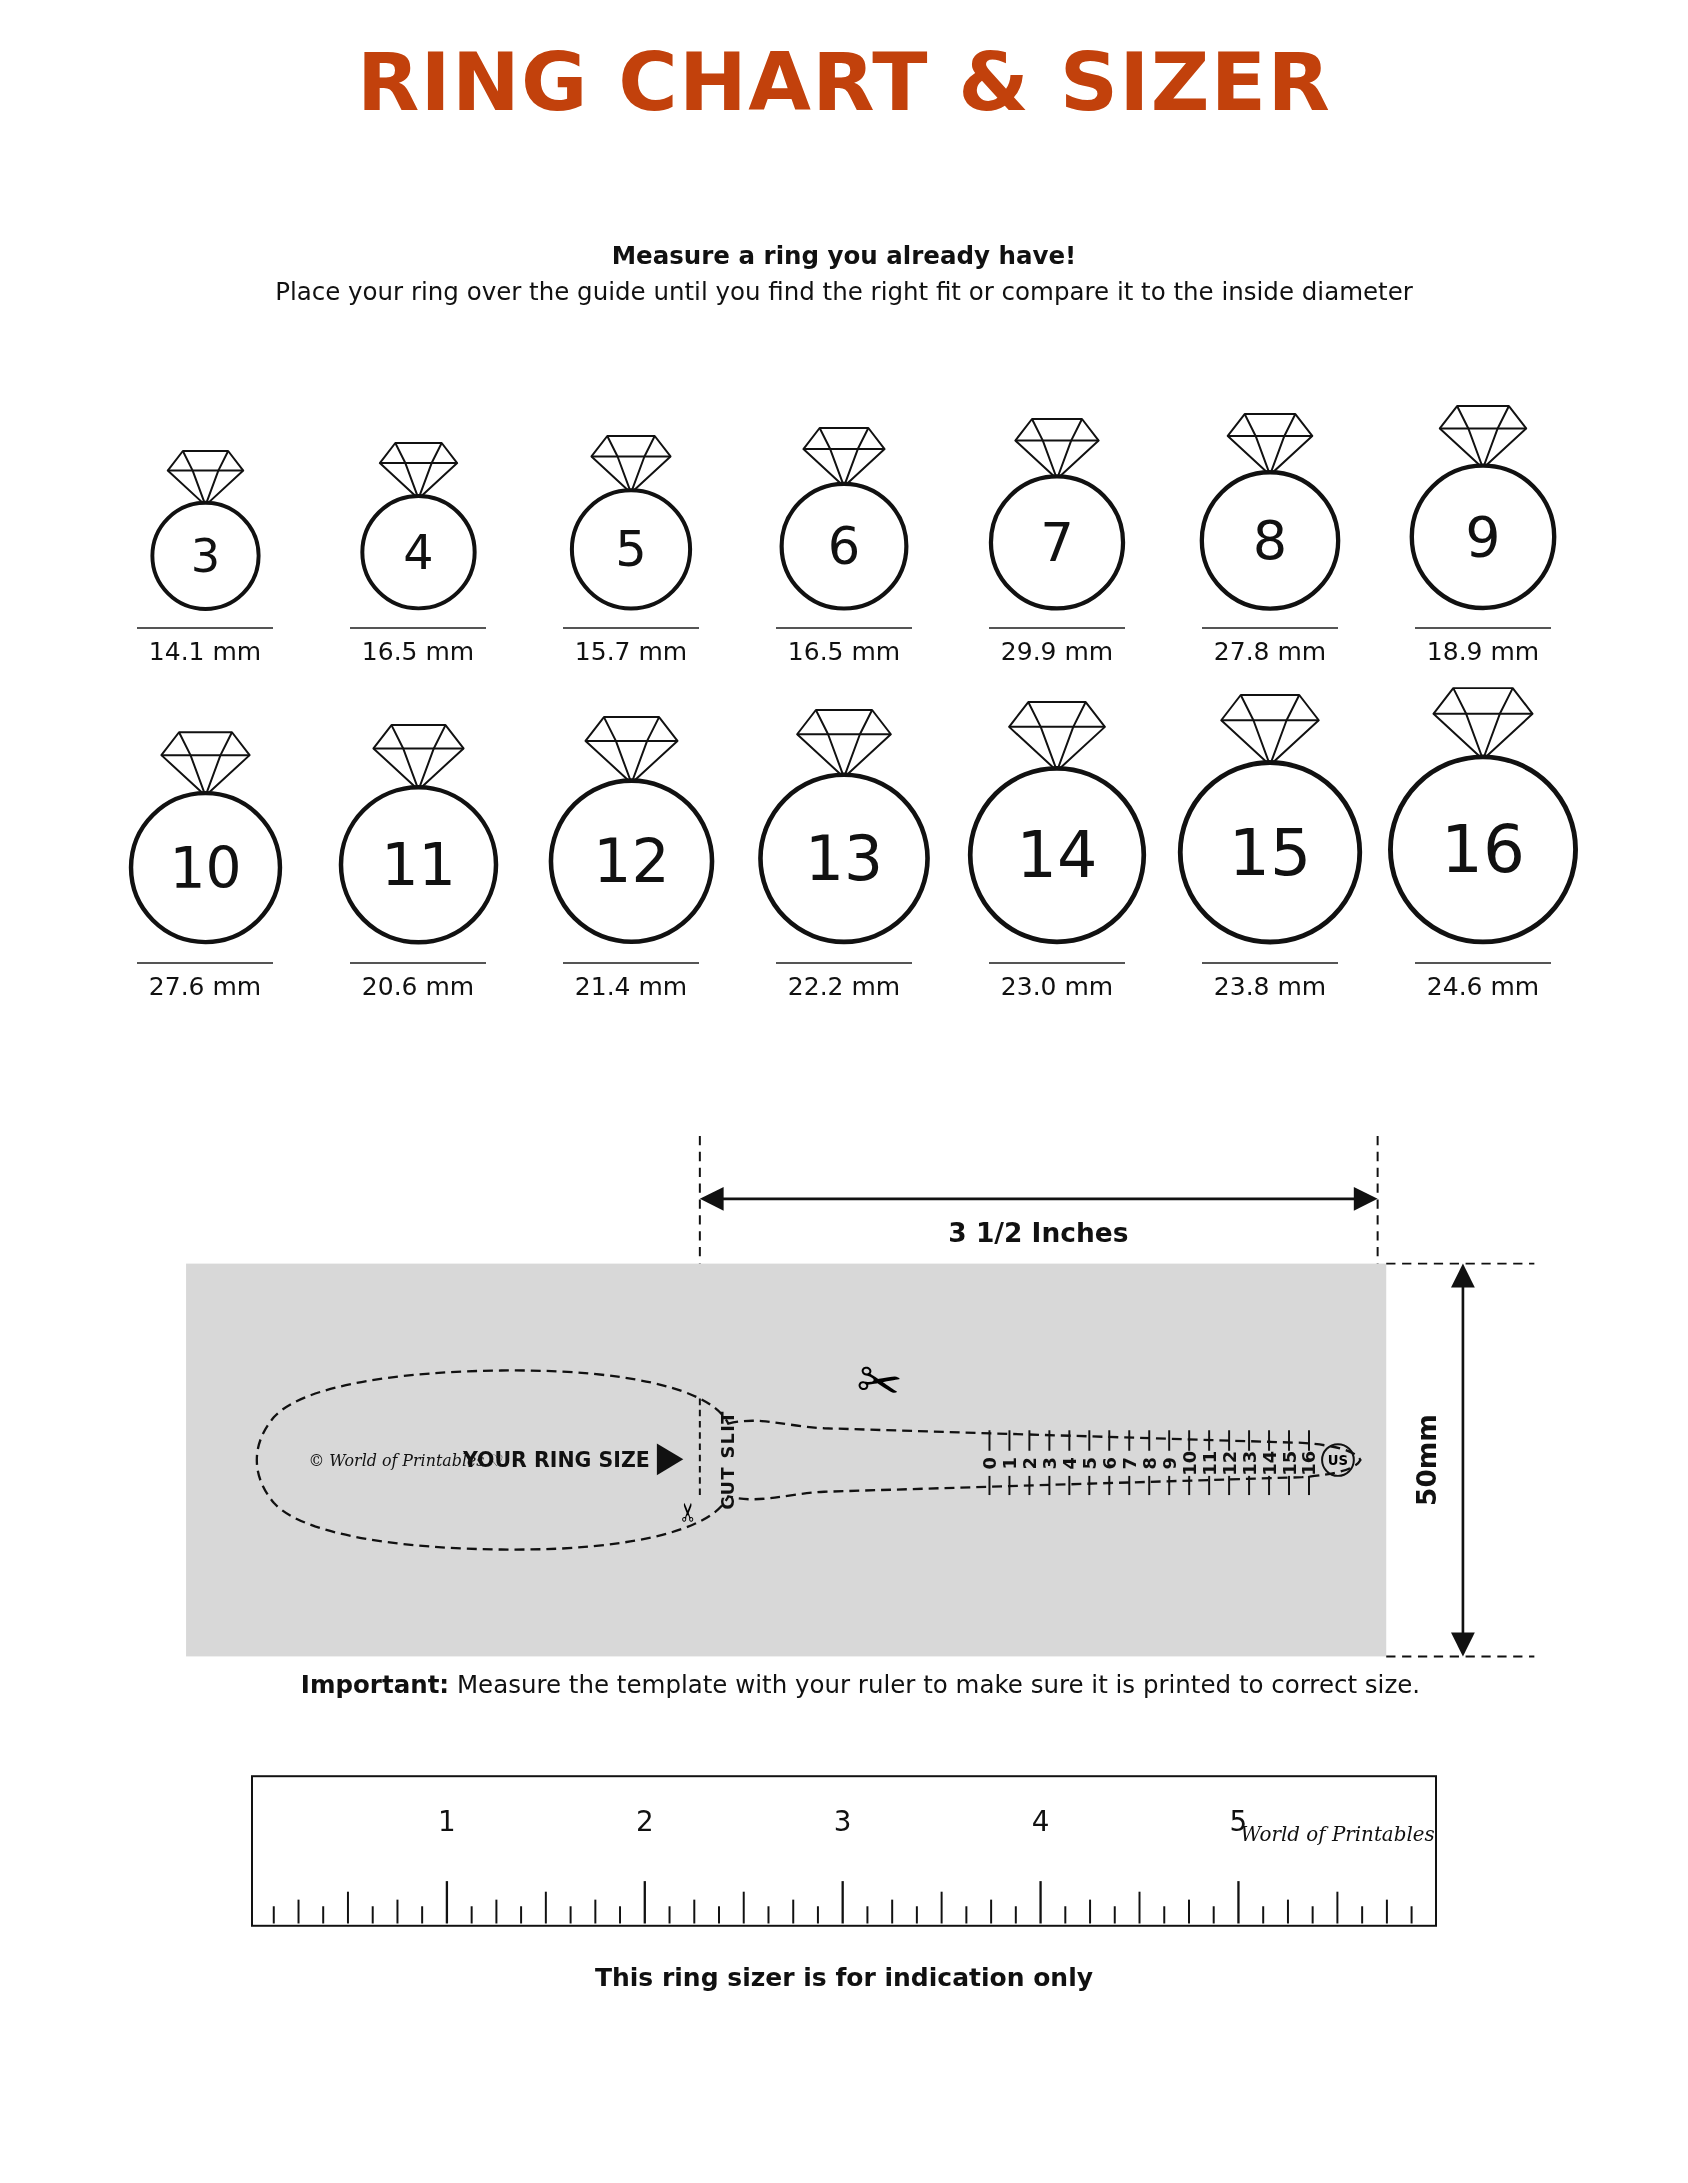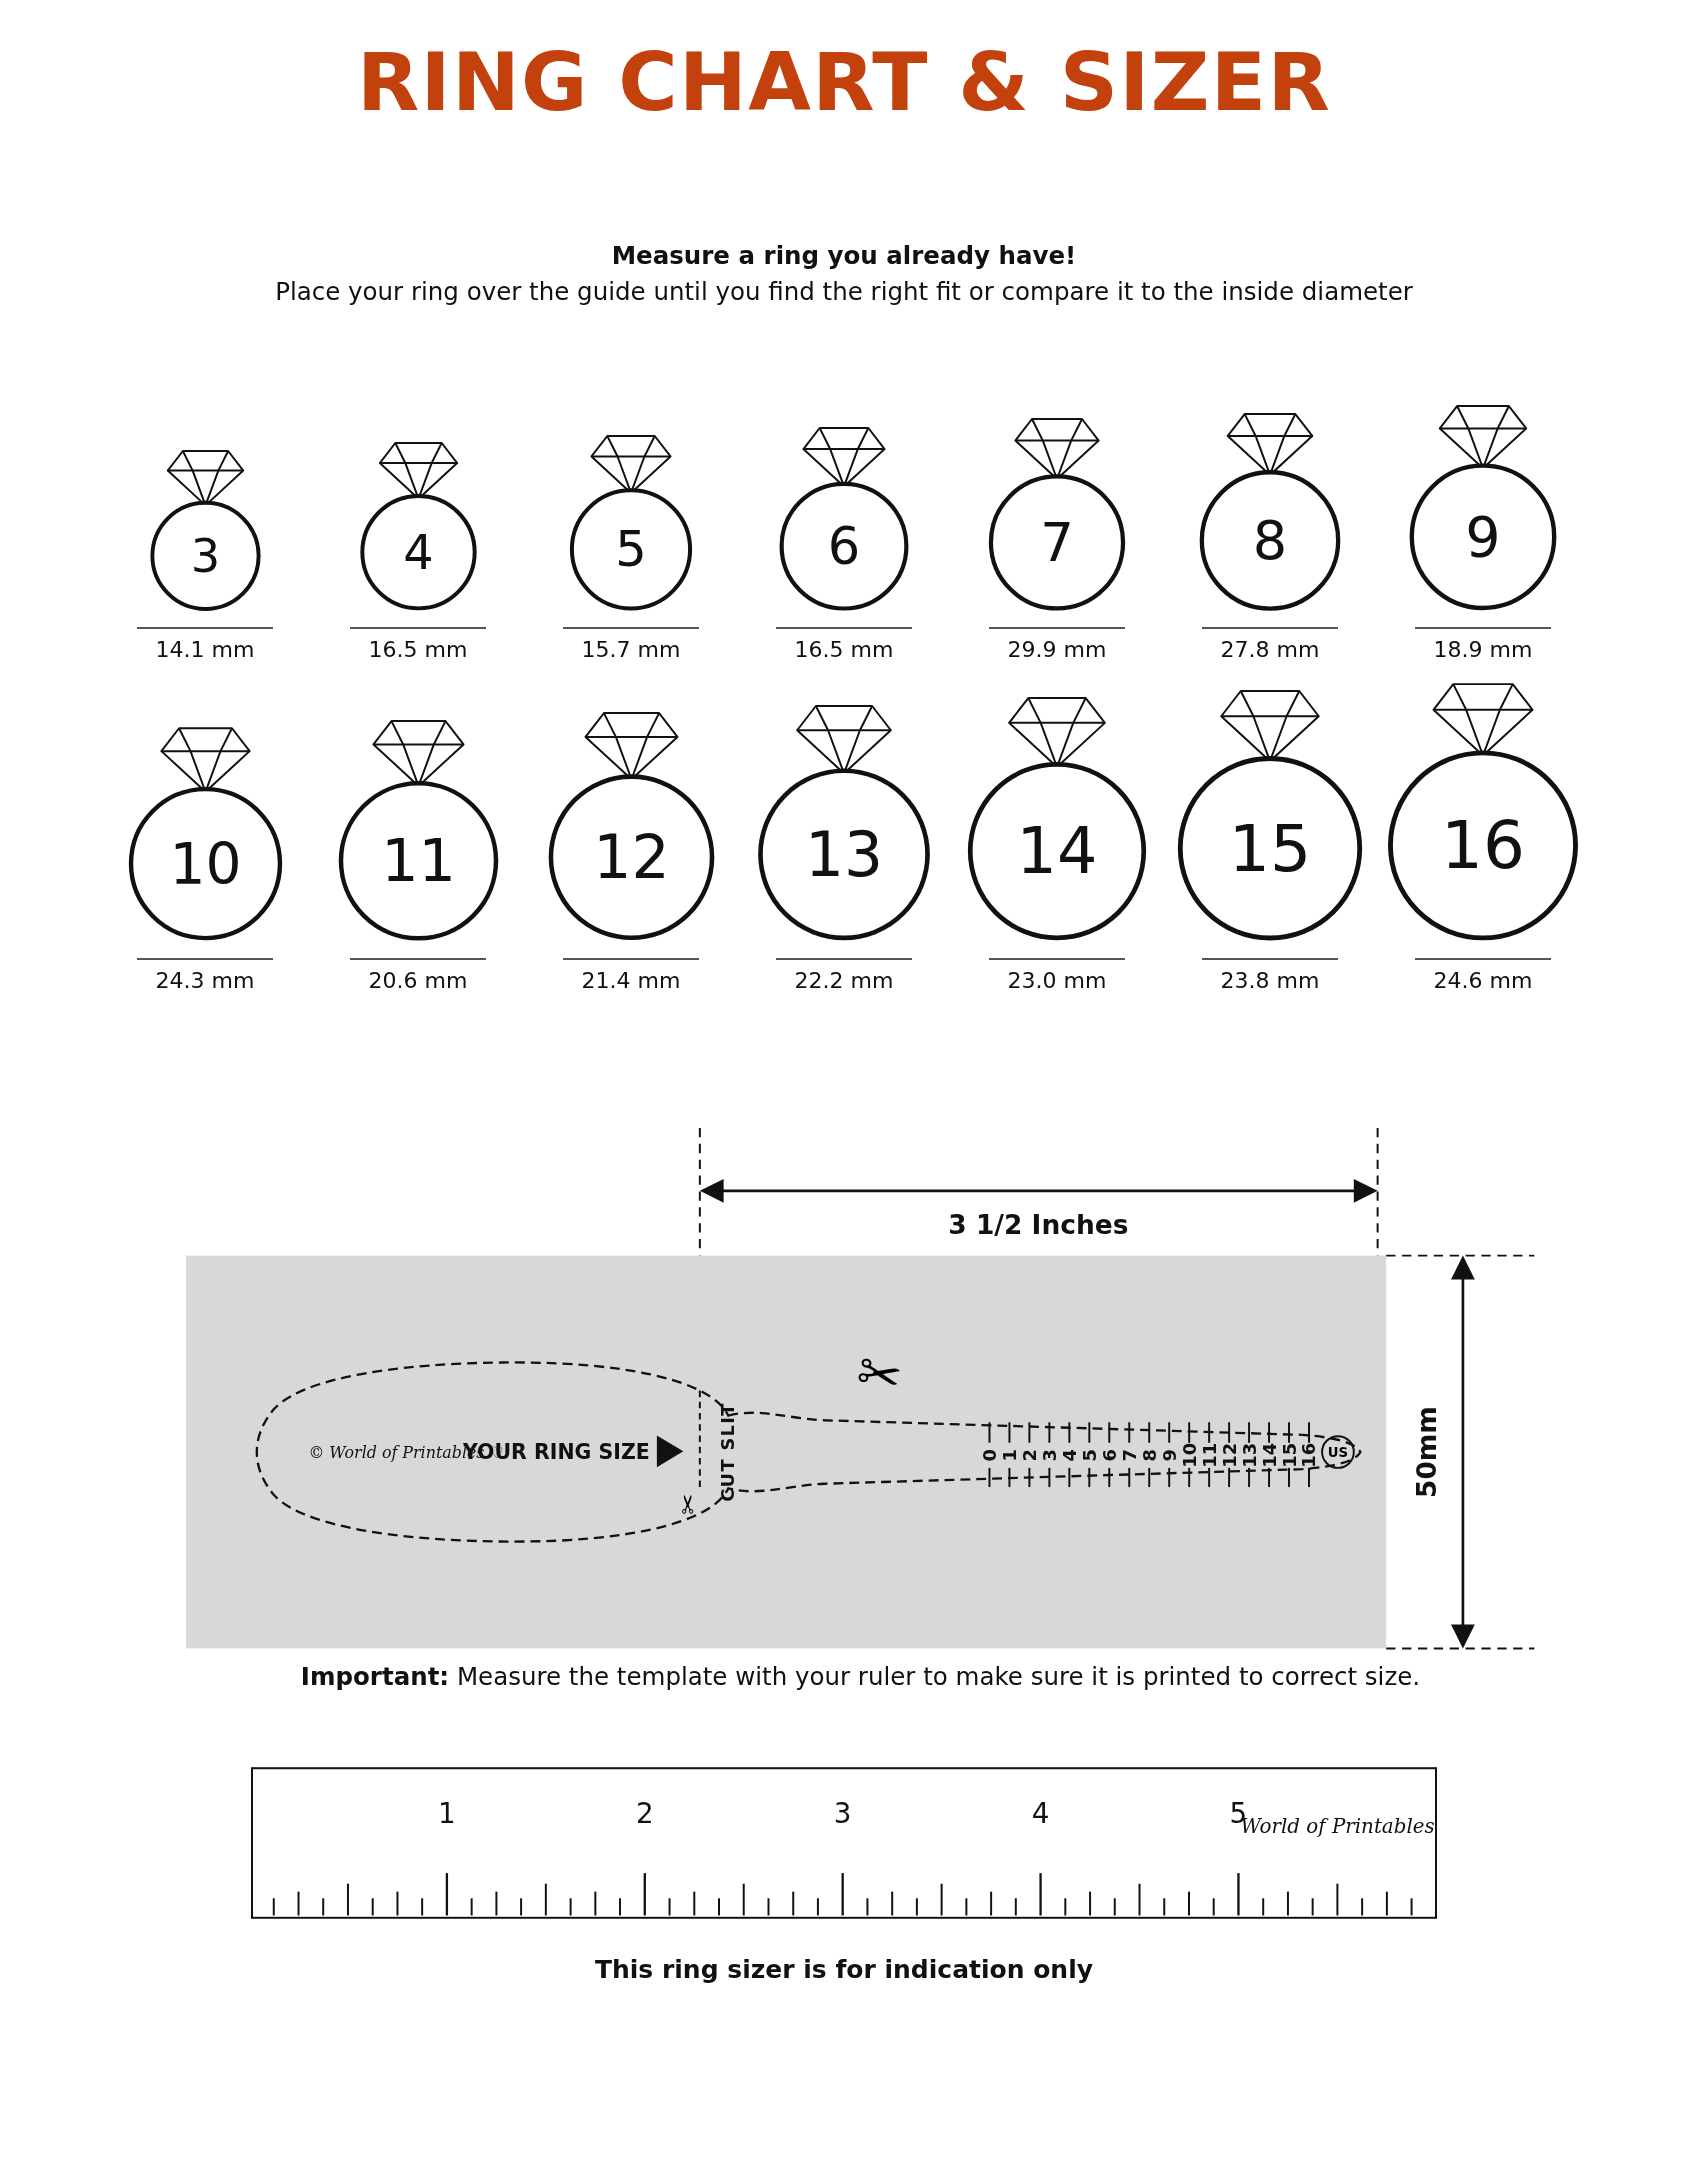--- a/index.html
+++ b/index.html
@@ -12,21 +12,21 @@
     margin:36px 0 0 0;text-align:center;font-size:81px;font-weight:700;
     letter-spacing:1.3px;color:#c2410c;line-height:1.15;
   }
   .lead-bold{margin:112px 0 0 0;text-align:center;font-size:24.5px;font-weight:700;}
   .lead{margin:6.6px 0 0 0;text-align:center;font-size:24.5px;font-weight:400;}
   .ring-row{display:flex;justify-content:center;align-items:flex-end;}
   #ring-row-0{margin-top:98px;}
   #ring-row-1{margin-top:20px;}
   .ring-cell{width:213px;display:flex;flex-direction:column;align-items:center;justify-content:flex-end;}
   .ring-underline{width:136px;height:2px;background:#555;margin-top:14.6px;}
-  .ring-mm{font-size:22px;margin-top:8px;color:#111;}
+  .ring-mm{font-size:25px;margin-top:8px;color:#111;}
   .sizer-svg{display:block;margin-top:135px;}
   .dash{stroke:#111;stroke-width:3;stroke-dasharray:14 10;fill:none;}
   .dash2{stroke:#111;stroke-width:3;stroke-dasharray:10 7;fill:none;}
   .solid4{stroke:#111;stroke-width:4;fill:none;}
   .paddle{stroke:#111;stroke-width:3.5;stroke-dasharray:15 9;fill:none;}
   .measure-label{font:700 40px "DejaVu Sans",sans-serif;fill:#111;text-anchor:middle;}
   .cutslit{font:700 27px "DejaVu Sans",sans-serif;fill:#111;text-anchor:middle;letter-spacing:2px;}
   .brand-script{font:italic 24px "DejaVu Serif","Liberation Serif",serif;fill:#111;}
   .yrs{font:700 31px "DejaVu Sans",sans-serif;fill:#111;text-anchor:middle;}
   .important{margin:5.3px 0 0 0;text-align:center;font-size:24.5px;padding-left:33px;}
@@ -141,21 +141,21 @@
       <svg width="161" height="217" viewBox="0 0 244 328">
     <g fill="none" stroke="#111" stroke-width="3" stroke-linejoin="round">
       <polygon points="81.8852,3 162.1148,3 188.858,37.6591872 122,99.27552 55.141999999999996,37.6591872"></polygon>
       <line x1="55.141999999999996" y1="37.6591872" x2="188.858" y2="37.6591872"></line>
       <polyline points="81.8852,3 99.26828,37.6591872 122,99.27552 144.73172,37.6591872 162.1148,3"></polyline>
     </g>
     <circle cx="122" cy="208.13552" r="112.86000000000001" fill="#fff" stroke="#111" stroke-width="6.7"></circle>
     <text x="122" y="208.13552" text-anchor="middle" dominant-baseline="central" font-size="86" fill="#111">10</text>
   </svg>
       <div class="ring-underline"></div>
-      <div class="ring-mm">24.3 mm</div>
+      <div class="ring-mm">27.6 mm</div>
     </div>
     <div class="ring-cell">
       <svg width="167" height="224" viewBox="0 0 253 339">
     <g fill="none" stroke="#111" stroke-width="3" stroke-linejoin="round">
       <polygon points="85.5644,3 167.4356,3 194.726,38.3683584 126.5,101.24544 58.274,38.3683584"></polygon>
       <line x1="58.274" y1="38.3683584" x2="194.726" y2="38.3683584"></line>
       <polyline points="85.5644,3 103.30315999999999,38.3683584 126.5,101.24544 149.69684,38.3683584 167.4356,3"></polyline>
     </g>
     <circle cx="126.5" cy="214.66544000000002" r="117.42000000000002" fill="#fff" stroke="#111" stroke-width="6.8"></circle>
     <text x="126.5" y="214.66544000000002" text-anchor="middle" dominant-baseline="central" font-size="89" fill="#111">11</text>

